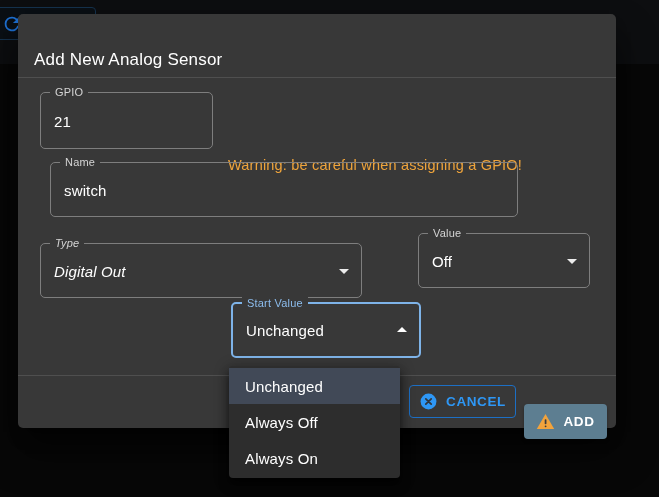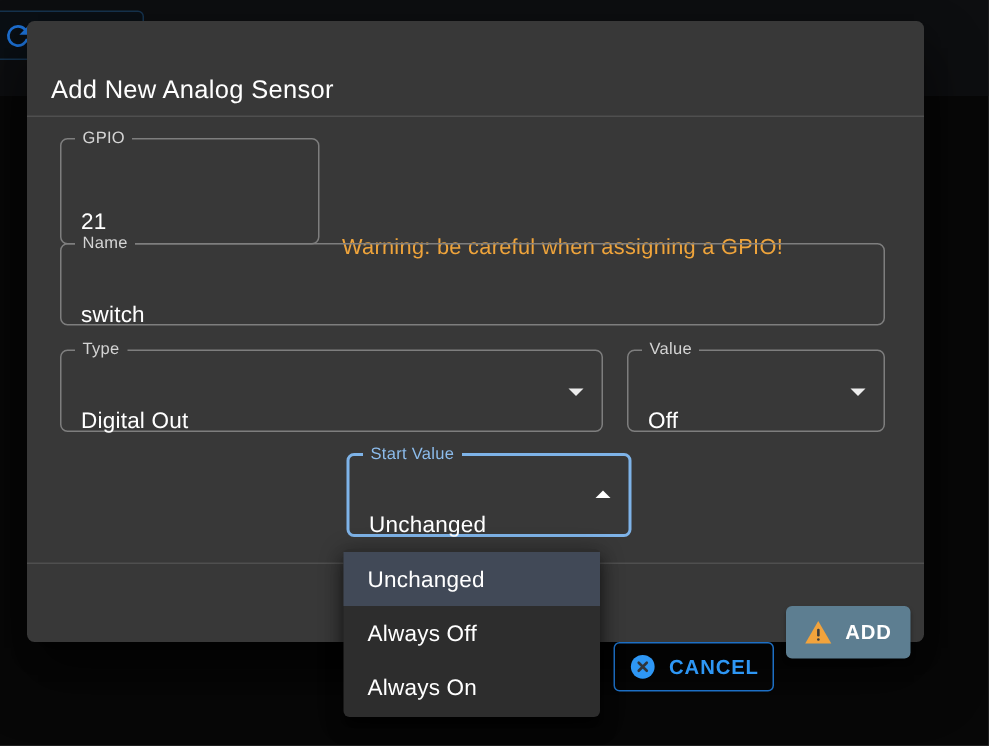--- a/index.html
+++ b/index.html
@@ -29,30 +29,30 @@
   .dialog-title {
     position: absolute; left: 16px; top: 36px; font-size: 17px; font-weight: 500;
     color: #fff; letter-spacing: .2px;
   }
   .divider { position: absolute; left: 0; width: 100%; height: 1px; background: #4f4f4f; }
   .divider.header { top: 63px; }
   .divider.footer { top: 361px; }
 
   
   .field {
-    position: absolute; border: 1px solid #7e7e7e; border-radius: 5px; height: 71px;
+    position: absolute; border: 1px solid #7e7e7e; border-radius: 5px; height: 57px;
     background: transparent;
   }
   .field .flabel {
     position: absolute; top: -7px; left: 9px; padding: 0 5px; background: #383838;
     font-size: 11px; color: #d4d4d4; letter-spacing: .2px; line-height: 13px; white-space: nowrap;
   }
   .field .fvalue {
     position: absolute; left: 13px; top: 50%; transform: translateY(-50%);
-    font-size: 15px; color: #fff; letter-spacing: .15px; white-space: nowrap; margin-top: 20px;
+    font-size: 15px; color: #fff; letter-spacing: .15px; white-space: nowrap;
   }
   .field.focused { border: 2px solid #7eb3e8; }
   .field.focused .flabel { color: #8cbcec; }
   .caret {
     position: absolute; right: 12px; top: 50%; width: 0; height: 0;
   }
   .caret.down { transform: translateY(-2px);
     border-left: 5px solid transparent; border-right: 5px solid transparent; border-top: 5px solid #ececec; }
   .caret.up { transform: translateY(-3px);
     border-left: 5px solid transparent; border-right: 5px solid transparent; border-bottom: 5px solid #ffffff; }
@@ -60,21 +60,21 @@
   .warning-text {
     position: absolute; left: 228px; top: 111px; font-size: 14.5px; color: #efa43b; letter-spacing: .2px; margin-top: 46px;
   }
 
   
   .btn-cancel {
     position: absolute; left: 391px; top: 371px; width: 107px; height: 33px;
     border: 1px solid #1d6fc4; border-radius: 4px; background: transparent;
     display: flex; align-items: center; justify-content: center; gap: 8px;
     color: #2e97f5; font-size: 13.5px; font-weight: 700; letter-spacing: .6px;
-    font-family: inherit; cursor: pointer; margin-top: 43px;
+    font-family: inherit; cursor: pointer;
   }
   .btn-add {
     position: absolute; left: 506px; top: 390px; width: 83px; height: 35px;
     border: none; border-radius: 4px; background: #5d7e91;
     display: flex; align-items: center; justify-content: center; gap: 8px;
     color: #fff; font-size: 13.5px; font-weight: 700; letter-spacing: .6px;
     font-family: inherit; cursor: pointer;
     box-shadow: 0 2px 3px rgba(0,0,0,.35);
   }
   .icon18 { width: 19px; height: 19px; display: block; }
@@ -106,26 +106,26 @@
   <div class="dialog">
     <div class="dialog-title">Add New Analog Sensor</div>
     <div class="divider header"></div>
 
     <div class="field" style="left:22px; top:78px; width:173px;">
       <span class="flabel">GPIO</span>
       <span class="fvalue">21</span>
     </div>
     <span class="warning-text" style="left:210px; top:97px;">Warning: be careful when assigning a GPIO!</span>
 
-    <div class="field" style="left:22px; top:148px; width:550px; height:55px;">
+    <div class="field" style="left:32px; top:148px; width:468px; height:55px;">
       <span class="flabel">Name</span>
       <span class="fvalue">switch</span>
     </div>
 
-    <div class="field" style="left:22px; top:219px; width:362px; height:55px;">
+    <div class="field" style="left:22px; top:229px; width:322px; height:55px;font-style:italic;">
       <span class="flabel">Type</span>
       <span class="fvalue">Digital Out</span>
       <span class="caret down"></span>
     </div>
 
     <div class="field" style="left:400px; top:219px; width:172px; height:55px;">
       <span class="flabel">Value</span>
       <span class="fvalue">Off</span>
       <span class="caret down"></span>
     </div>

